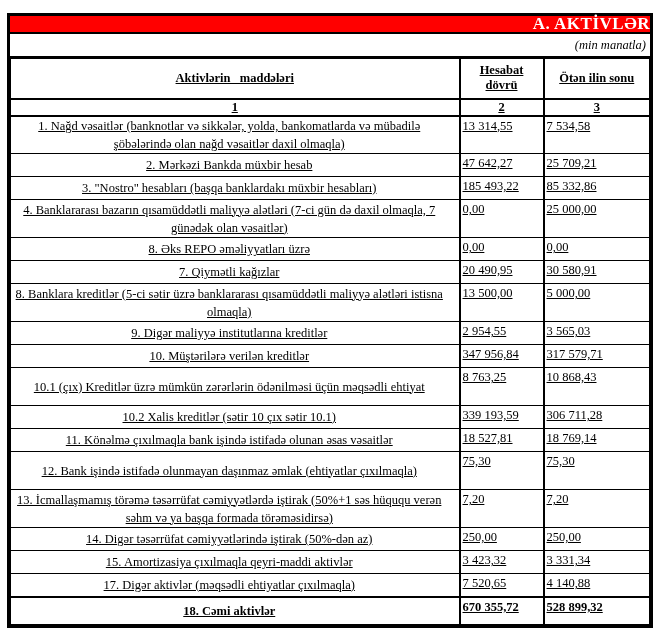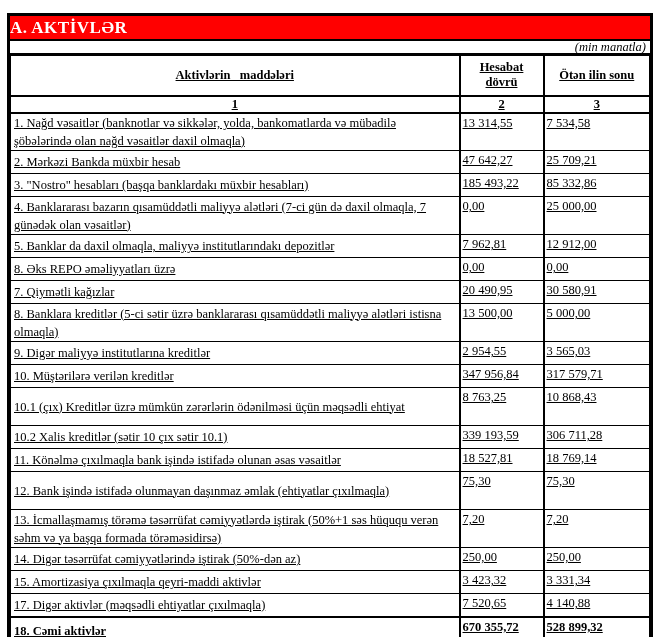--- a/index.html
+++ b/index.html
@@ -10,33 +10,33 @@
     color: #000000;
   }
   .frame {
     position: absolute;
     left: 7px; top: 13px;
     width: 646px;
     border: 3px solid #000000;
     background: #ffffff;
   }
   .title-bar {
-    height: 25px;
+    height: 18px;
     background: #ff0000;
     border-bottom: 2px solid #000000;
-    display: flex; align-items: center; justify-content: flex-start;
+    display: flex; align-items: center; justify-content: flex-end;
   }
   .title-bar .title-text {
     color: #ffffff;
     font-weight: bold;
     font-size: 17px;
     letter-spacing: 0.5px;
   }
   .note-bar {
-    height: 14px;
+    height: 24px;
     border-bottom: 2px solid #000000;
     display: flex; align-items: center; justify-content: flex-end;
     font-style: italic;
     font-size: 12.5px;
     padding-right: 4px;
   }
   table.assets {
     width: 100%;
     border-collapse: collapse;
     table-layout: fixed;
@@ -60,21 +60,21 @@
   tr.num-row td {
     height: 17px;
     font-weight: bold;
     text-align: center;
     vertical-align: middle;
     border-bottom: 2px solid #000000;
   }
   tr.h1 { height: 23px; }
   tr.h2 { height: 38px; }
   td.lbl {
-    text-align: left;
+    text-align: center;
     vertical-align: middle;
     padding: 0 14px 0 3px;
     line-height: 18px;
   }
   td.val {
     text-align: left;
     vertical-align: top;
     padding: 1px 4px 0 2px;
     line-height: 17px;
   }
@@ -123,25 +123,20 @@
         <td class="lbl">3. "Nostro" hesabları (başqa banklardakı müxbir hesabları)</td>
         <td class="val c2">185 493,22</td>
         <td class="val c3">85 332,86</td>
       </tr>
       <tr class="h2">
         <td class="lbl">4. Banklararası bazarın qısamüddətli maliyyə alətləri (7-ci gün də daxil olmaqla, 7 günədək olan vəsaitlər)</td>
         <td class="val c2">0,00</td>
         <td class="val c3">25 000,00</td>
       </tr>
       <tr class="h1">
-        <td class="lbl">5. Banklar da daxil olmaqla, maliyyə institutlarındakı depozitlər</td>
-        <td class="val c2">7 962,81</td>
-        <td class="val c3">12 912,00</td>
-      </tr>
-      <tr class="h1">
         <td class="lbl">8. Əks REPO əməliyyatları üzrə</td>
         <td class="val c2">0,00</td>
         <td class="val c3">0,00</td>
       </tr>
       <tr class="h1">
         <td class="lbl">7. Qiymətli kağızlar</td>
         <td class="val c2">20 490,95</td>
         <td class="val c3">30 580,91</td>
       </tr>
       <tr class="h2">

